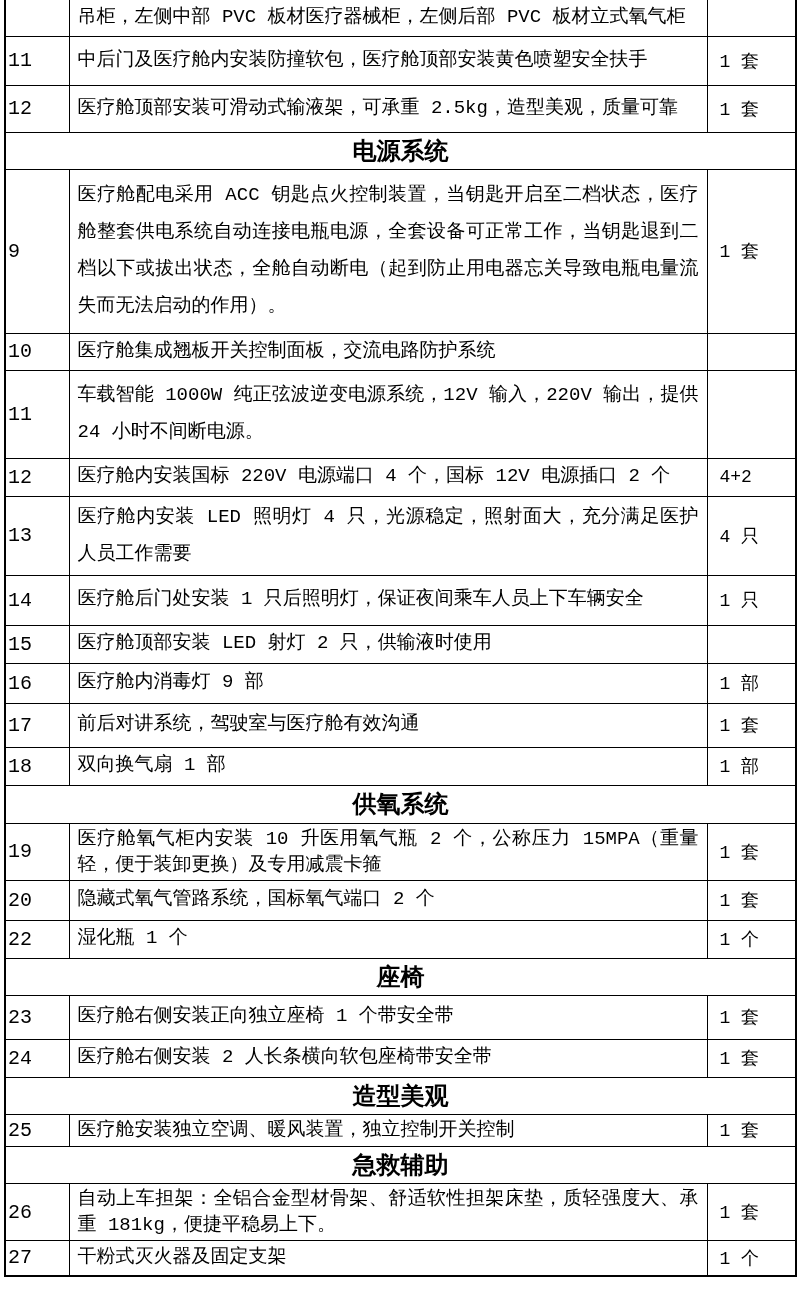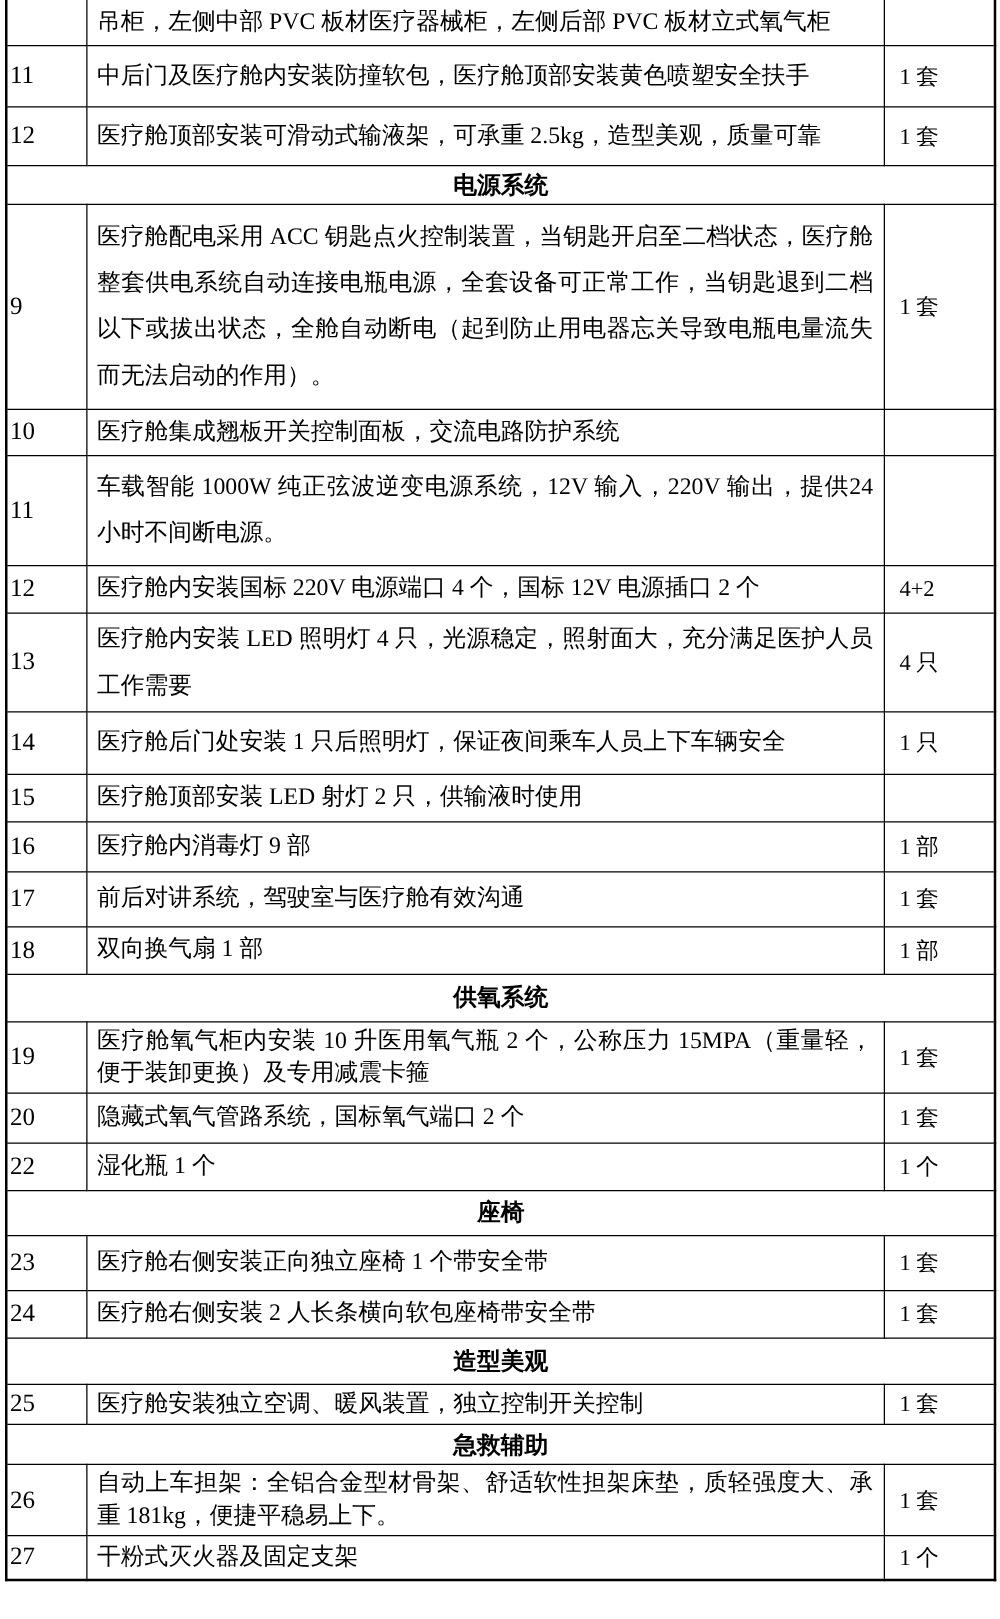--- a/index.html
+++ b/index.html
@@ -8,21 +8,21 @@
     background: #ffffff;
     width: 800px;
     height: 1295px;
     overflow: hidden;
   }
   .page {
     position: relative;
     width: 800px;
     height: 1005px;
     background: #ffffff;
-    font-family: Liberation Serif, serif;
+    font-family: Liberation Mono, monospace;
     color: #000000;
   }
   table.spec-table {
     position: absolute;
     left: 4px;
     top: 0;
     width: 791px;
     border-collapse: collapse;
     table-layout: fixed;
     border-left: 2px solid #000;
@@ -57,21 +57,21 @@
     text-align: justify;
   }
   td.c-qty {
     font-size: 18px;
     padding: 2px 12px;
     white-space: nowrap;
   }
   td.c-section {
     text-align: center;
     font-weight: bold;
-    font-size: 19px;
+    font-size: 24px;
     padding: 2px 4px;
   }
 </style>
 </head>
 <body>
 
 <div class="page">
   <table class="spec-table">
     <colgroup>
       <col class="col-num">

